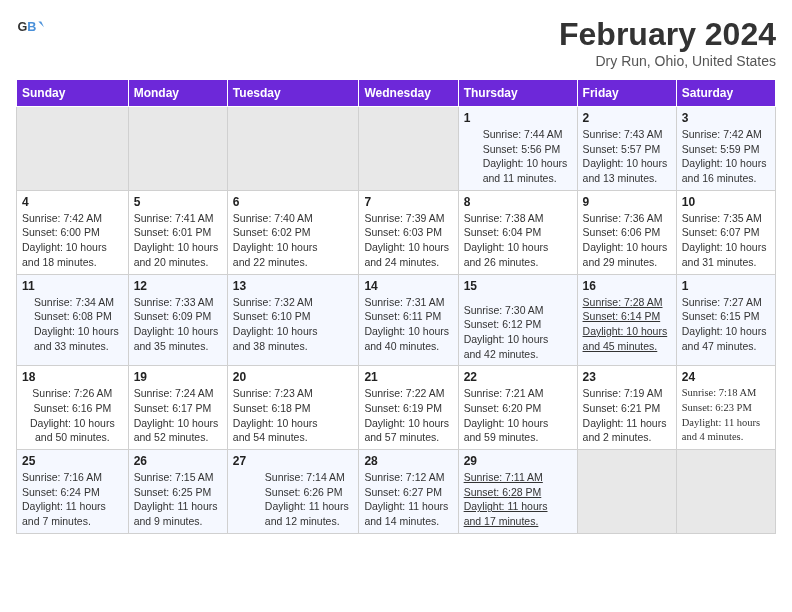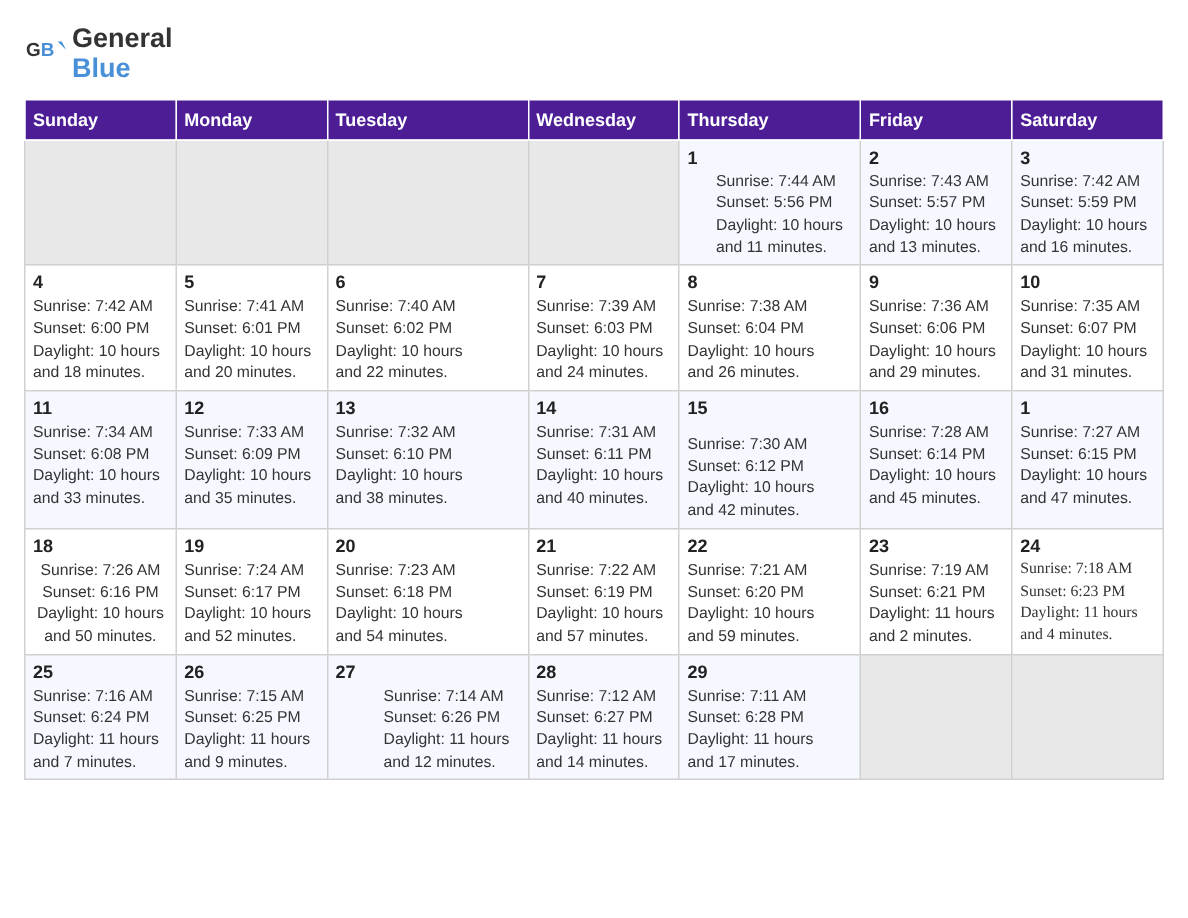--- a/index.html
+++ b/index.html
@@ -45,21 +45,21 @@
     .subtitle {
       font-size: 14px;
       color: #555;
     }
     table {
       width: 100%;
       border-collapse: collapse;
       font-size: 11px;
     }
     thead tr th {
-      background-color: #4c1d95;
+      background-color: #6d28d9;
       color: #fff;
       text-align: left;
       padding: 6px 5px;
       font-size: 12px;
       font-weight: bold;
       border: 1px solid #fff;
     }
     tbody tr td {
       border: 1px solid #d0d0d0;
       padding: 4px 5px;
@@ -92,27 +92,24 @@
 </head>
 <body>
 
 <div class="header">
   <div class="logo">
     <svg class="logo-icon" viewBox="0 0 40 40">
       <text x="2" y="22" font-size="18" font-weight="bold" fill="#333">G</text>
       <text x="16" y="22" font-size="18" font-weight="bold" fill="#4a90d9">B</text>
       <polygon points="32,8 40,16 36,8" fill="#4a90d9"></polygon>
     </svg>
-    <div>
-      <div class="logo-text">
-        General<br><span>Blue</span>
-      </div>
-    </div>
   </div>
   <div class="title-block">
+    <div class="main-title">February 2024</div>
+    <div class="subtitle">Dry Run, Ohio, United States</div>
   </div>
 </div>
 
 <table>
   <thead>
     <tr>
     <th>Sunday</th>
         <th>Monday</th>
         <th>Tuesday</th>
         <th>Wednesday</th>
@@ -196,21 +193,21 @@
           <div class="day-number">10</div>
           <div class="day-info" style="white-space: pre-line;">Sunrise: 7:35 AM
 Sunset: 6:07 PM
 Daylight: 10 hours
 and 31 minutes.</div>
         </td>
       </tr>
       <tr>
         <td>
           <div class="day-number">11</div>
-          <div class="day-info" style="white-space: pre-line;">Sunrise: 7:34 AM
+          <div class="day-info" style="white-space: pre-line; margin-left: 12px;">Sunrise: 7:34 AM
 Sunset: 6:08 PM
 Daylight: 10 hours
 and 33 minutes.</div>
         </td>
         <td>
           <div class="day-number">12</div>
           <div class="day-info" style="white-space: pre-line;">Sunrise: 7:33 AM
 Sunset: 6:09 PM
 Daylight: 10 hours
 and 35 minutes.</div>
@@ -231,21 +228,21 @@
         </td>
         <td>
           <div class="day-number">15</div>
           <div class="day-info" style="white-space: pre-line; margin-top: 10px;">Sunrise: 7:30 AM
 Sunset: 6:12 PM
 Daylight: 10 hours
 and 42 minutes.</div>
         </td>
         <td>
           <div class="day-number">16</div>
-          <div class="day-info" style="white-space: pre-line;">Sunrise: 7:28 AM
+          <div class="day-info" style="white-space: pre-line; text-decoration: underline;">Sunrise: 7:28 AM
 Sunset: 6:14 PM
 Daylight: 10 hours
 and 45 minutes.</div>
         </td>
         <td>
           <div class="day-number">1</div>
           <div class="day-info" style="white-space: pre-line;">Sunrise: 7:27 AM
 Sunset: 6:15 PM
 Daylight: 10 hours
 and 47 minutes.</div>
@@ -326,21 +323,21 @@
         </td>
         <td>
           <div class="day-number">28</div>
           <div class="day-info" style="white-space: pre-line;">Sunrise: 7:12 AM
 Sunset: 6:27 PM
 Daylight: 11 hours
 and 14 minutes.</div>
         </td>
         <td>
           <div class="day-number">29</div>
-          <div class="day-info" style="white-space: pre-line;">Sunrise: 7:11 AM
+          <div class="day-info" style="white-space: pre-line; text-decoration: underline;">Sunrise: 7:11 AM
 Sunset: 6:28 PM
 Daylight: 11 hours
 and 17 minutes.</div>
         </td>
         <td class="empty-cell"></td>
         <td class="empty-cell"></td>
       </tr>
     </tbody>
 </table>
 

